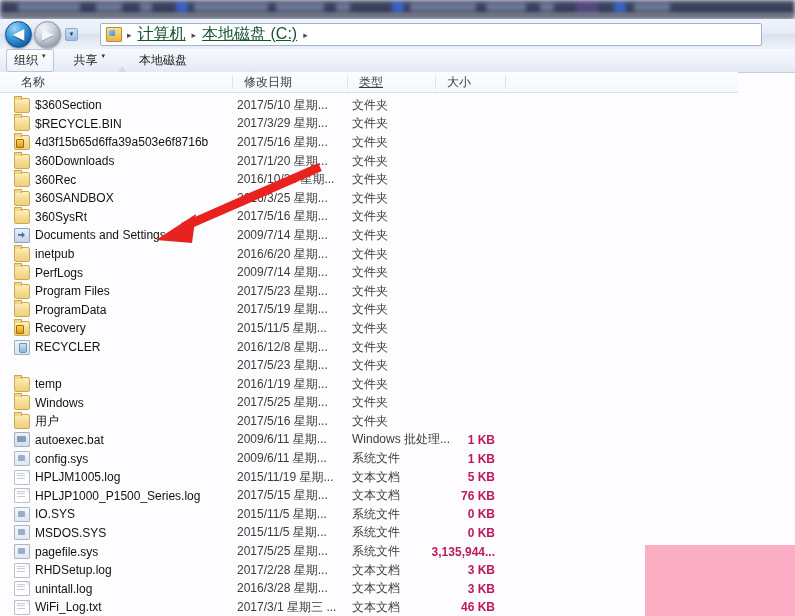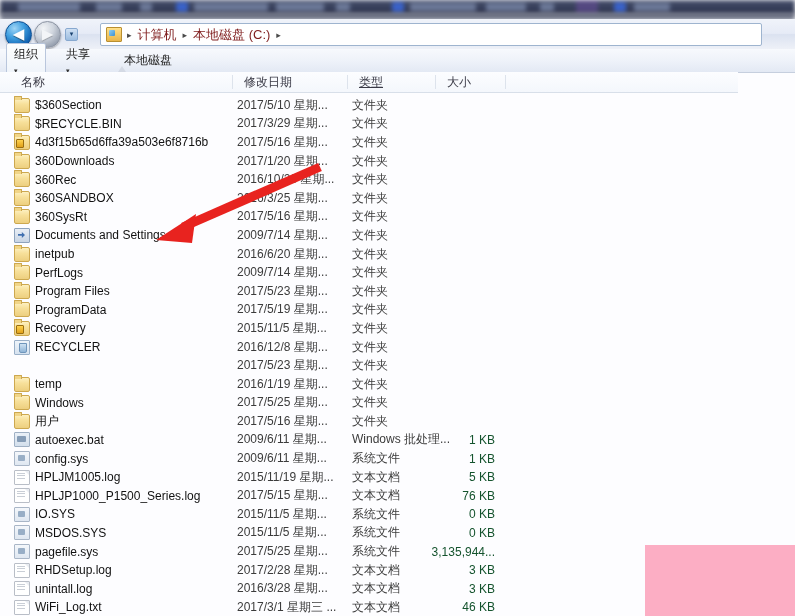--- a/index.html
+++ b/index.html
@@ -70,34 +70,34 @@
   }
   .crumbicon{
     width:14px;height:13px;margin-left:5px;margin-right:1px;position:relative;flex:none;
     background:linear-gradient(180deg,#ffe08a,#e8b54a);
     border:1px solid #b98f30;border-radius:1px;
   }
   .crumbicon:after{
     content:"";position:absolute;left:2px;top:2px;width:6px;height:6px;
     background:linear-gradient(135deg,#8fd0f5,#3b8fd0);border-radius:1px;
   }
-  .crumb{font-size:13px;color:#7f1d1d;padding:0 2px;white-space:nowrap;}
+  .crumb{font-size:16px;color:#14532d;padding:0 2px;white-space:nowrap;text-decoration:underline;}
   .crumbsep{font-size:9px;color:#4a4a4a;padding:0 4px;}
 
   
   .cmdbar{
     position:absolute;left:0;top:49px;width:795px;height:23px;
     background:linear-gradient(180deg,#f7f9fd 0%,#eef2f9 52%,#e3e9f4 100%);
     border-bottom:1px solid #c6cfde;
     display:flex;align-items:center;
     filter:blur(.3px);
   }
   .cmdbtn{
     font-size:12px;color:#222;padding:2px 7px;margin-left:6px;white-space:nowrap;
-    border:1px solid transparent;border-radius:2px;display:flex;align-items:flex-start;gap:4px;flex-direction:column;
+    border:1px solid transparent;border-radius:2px;display:flex;align-items:flex-start;gap:4px;
   }
   .cmdbtn.first{border-color:#b9c6dc;background:linear-gradient(180deg,#fdfefe,#eef3fa);}
   .caret{font-size:7px;color:#333;}
 
   
   .colhdr{
     position:absolute;left:0;top:72px;width:738px;height:20px;
     background:linear-gradient(180deg,#fcfdff 0%,#f4f7fc 100%);
     border-bottom:1px solid #d8dfe9;
     filter:blur(.25px);
@@ -113,21 +113,21 @@
   .row{
     position:relative;height:18.6px;display:flex;align-items:center;
     font-size:12px;color:#111;
   }
   .cell-name{
     position:absolute;left:14px;display:flex;align-items:center;gap:5px;
     white-space:nowrap;
   }
   .cell-date{position:absolute;left:237px;white-space:nowrap;color:#3b3b3b;}
   .cell-type{position:absolute;left:352px;white-space:nowrap;color:#3b3b3b;}
-  .cell-size{position:absolute;left:385px;width:110px;text-align:right;white-space:nowrap;color:#14532d;}
+  .cell-size{position:absolute;left:385px;width:110px;text-align:right;white-space:nowrap;color:#be185d;font-weight:bold;}
   .nm{display:inline-block;}
 
   
   .ico{position:relative;width:14px;height:13px;flex:none;}
   .ico.folder{
     background:linear-gradient(180deg,#fdf0c0 0%,#f7e09a 40%,#edcf7f 100%);
     border:1px solid #cda84f;border-radius:1px 2px 2px 2px;
   }
   .ico.folder:before{
     content:"";position:absolute;left:-1px;top:-3px;width:6px;height:3px;

